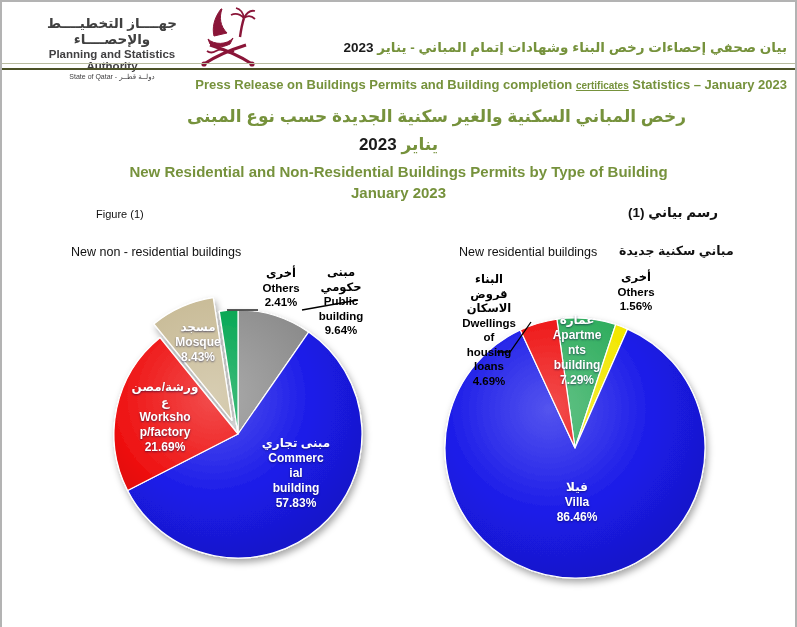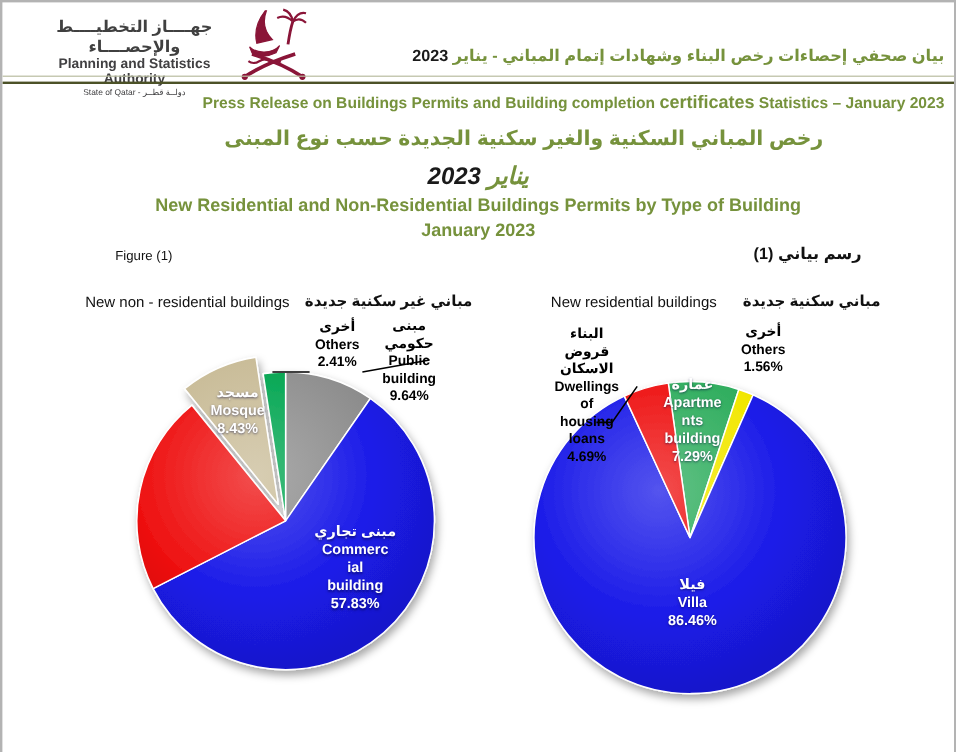--- a/index.html
+++ b/index.html
@@ -11,25 +11,25 @@
   #logo-block{left:24px;top:13px;width:172px;text-align:center;}
   #logo-ar{font-size:13.5px;font-weight:700;color:#404040;direction:rtl;}
   #logo-en{font-size:11.5px;font-weight:700;color:#414042;margin-top:1px;text-align:center;}
   #logo-sub{font-size:7px;color:#414042;margin-top:1px;}
   #emblem{left:198px;top:4px;}
   #press-ar{right:8px;top:37px;font-size:13.5px;font-weight:700;color:#76923c;direction:rtl;white-space:nowrap;}
   #press-ar .year{color:#1a1a1a;}
   .rule-light{left:0;top:61px;width:100%;height:1px;background:#b9bca0;}
   .rule-dark{left:0;top:66px;width:100%;height:2px;background:#4c5227;}
   #press-en{right:8px;top:75px;font-size:13px;font-weight:700;color:#76923c;white-space:nowrap;}
-  #press-en .small{font-size:15px;}
+  #press-en .small{font-size:10px;text-decoration:underline;}
   
   .center-line{left:0;width:100%;text-align:center;}
   #title-ar{top:104px;font-size:17px;font-weight:700;color:#76923c;direction:rtl;margin-left:38px;}
-  #title-ar-sub{top:132px;font-size:20px;font-weight:700;color:#76923c;direction:rtl;font-style:italic;}
+  #title-ar-sub{top:132px;font-size:17px;font-weight:700;color:#76923c;direction:rtl;}
   #title-ar-sub .year{color:#1a1a1a;}
   #title-en-1{top:161px;font-size:15px;font-weight:700;color:#76923c;}
   #title-en-2{top:182px;font-size:15px;font-weight:700;color:#76923c;}
   #figure-en{left:94px;top:206px;font-size:11px;font-weight:400;color:#111;}
   #figure-ar{right:77px;top:202px;font-size:13.5px;font-weight:700;color:#111;direction:rtl;}
   
   .chart-sub{font-size:12.5px;color:#111;white-space:nowrap;}
   #sub-en-left{left:69px;top:243px;}
   #sub-ar-left{left:252px;top:241px;font-weight:700;direction:rtl;}
   #sub-en-right{left:457px;top:243px;}
@@ -79,21 +79,20 @@
   <div class="abs center-line" id="title-ar-sub">
     <span>يناير </span><span class="year">2023</span>
   </div>
   <div class="abs center-line" id="title-en-1">New Residential and Non-Residential Buildings Permits by Type of Building</div>
   <div class="abs center-line" id="title-en-2">January 2023</div>
 
   <div class="abs" id="figure-en">Figure (1)</div>
   <div class="abs" id="figure-ar">رسم بياني (1)</div>
 
   <div class="abs chart-sub" id="sub-en-left">New non - residential buildings</div>
-  <div class="abs chart-sub" id="sub-ar-left">مباني غير سكنية جديدة</div>
   <div class="abs chart-sub" id="sub-en-right">New residential buildings</div>
   <div class="abs chart-sub" id="sub-ar-right">مباني سكنية جديدة</div>
 
   <svg class="abs" id="pies" width="797" height="627" viewBox="0 0 797 627">
     <defs>
       <filter id="pieShadow" x="-30%" y="-30%" width="160%" height="160%">
         <feDropShadow dx="2" dy="4" stdDeviation="3.5" flood-opacity="0.35"></feDropShadow>
       </filter>
     <radialGradient id="grad0_0" gradientUnits="userSpaceOnUse" cx="211.2" cy="394.8" r="161.20000000000002">
           <stop offset="0" stop-color="rgb(171,171,171)"></stop>
@@ -166,20 +165,27 @@
         <div>building</div>
         <div>9.64%</div>
       </div>
       <div class="slice-label on-slice" style="left: 294px; top: 434px; color: rgb(255, 255, 255);">
         <div>مبنى تجاري</div>
         <div>Commerc</div>
         <div>ial</div>
         <div>building</div>
         <div>57.83%</div>
       </div>
+      <div class="slice-label on-slice" style="left: 163px; top: 378px; color: rgb(255, 255, 255);">
+        <div>ورشة/مصن</div>
+        <div>ع</div>
+        <div>Worksho</div>
+        <div>p/factory</div>
+        <div>21.69%</div>
+      </div>
       <div class="slice-label on-slice" style="left: 196px; top: 318px; color: rgb(255, 255, 255);">
         <div>مسجد</div>
         <div>Mosque</div>
         <div>8.43%</div>
       </div>
       <div class="slice-label" style="left: 279px; top: 264px; color: rgb(0, 0, 0);">
         <div>أخرى</div>
         <div>Others</div>
         <div>2.41%</div>
       </div>

